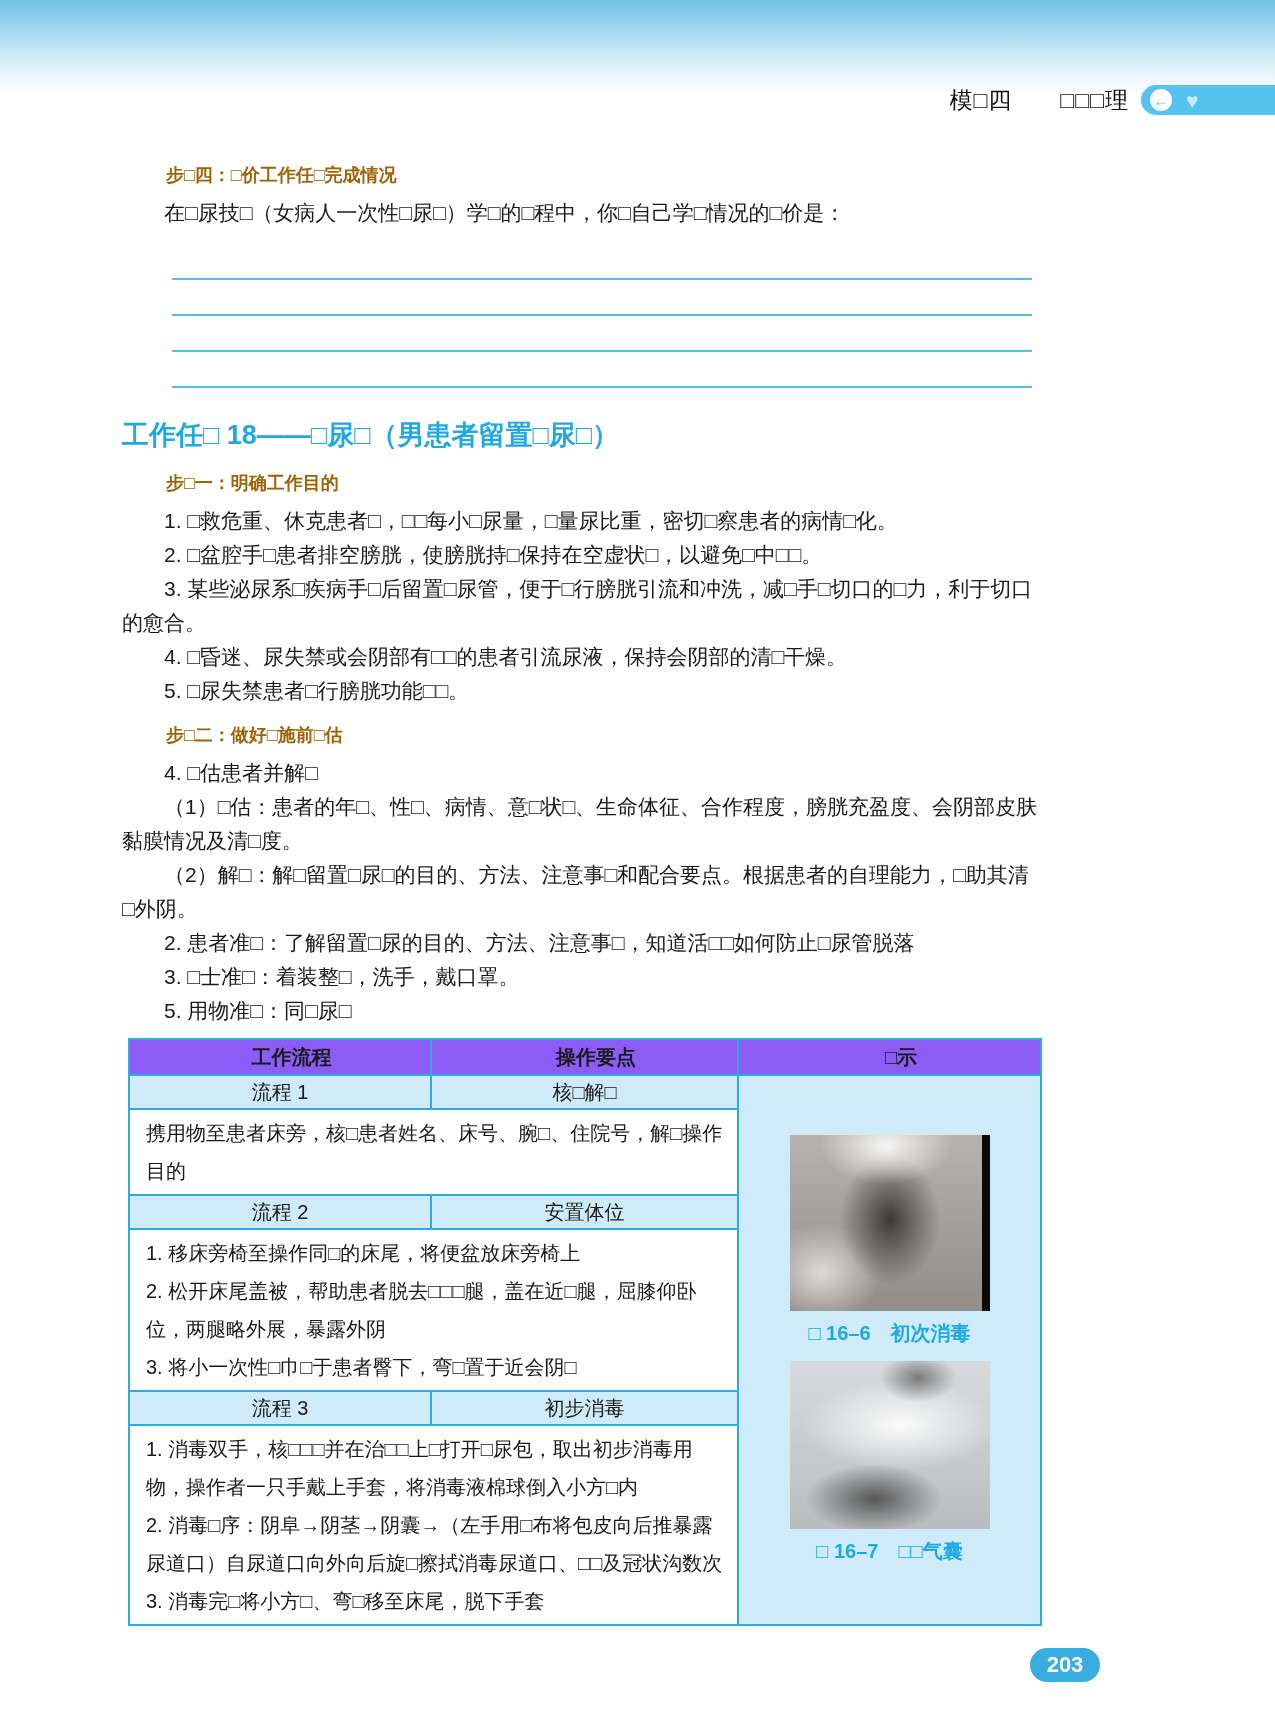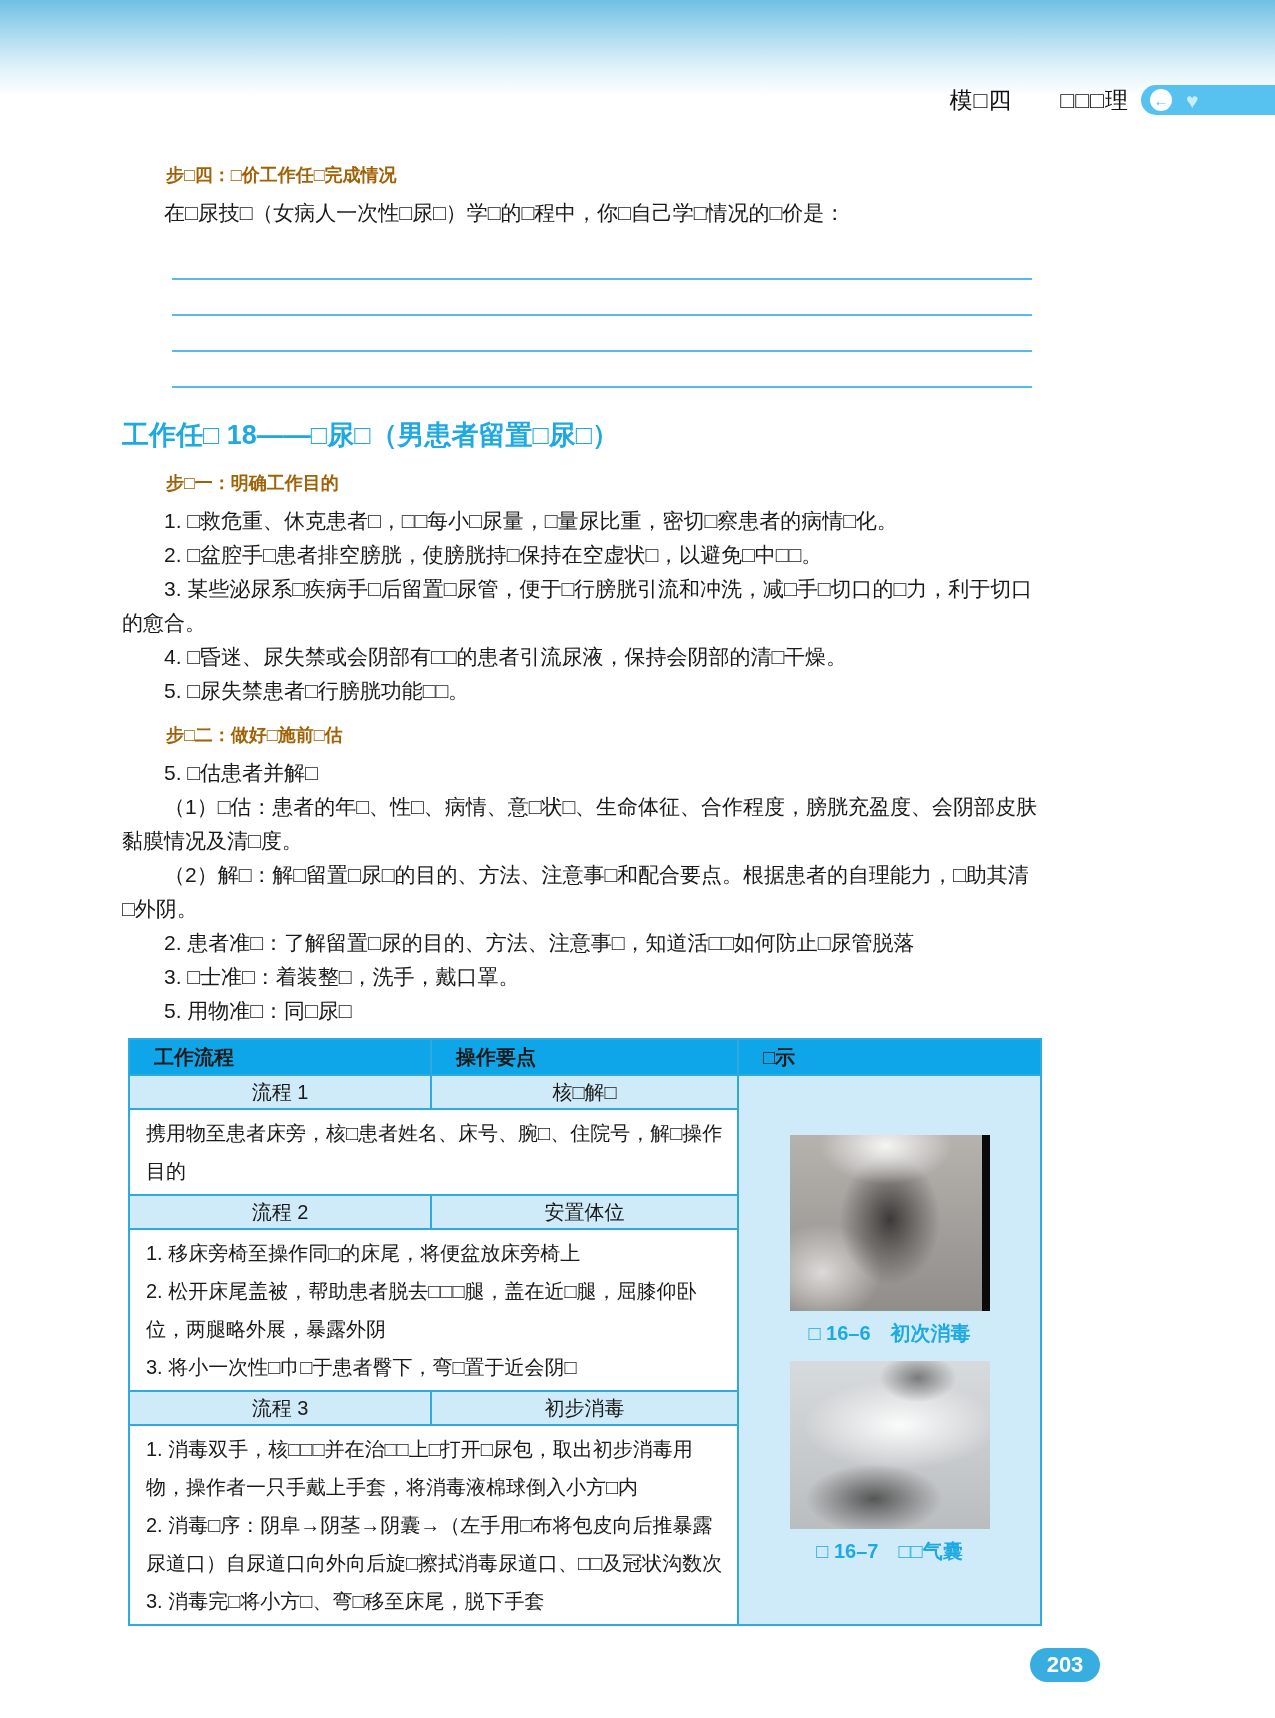--- a/index.html
+++ b/index.html
@@ -43,21 +43,21 @@
     margin:30px 0 16px 0;line-height:34px;
   }
   
   table.flowtable{
     border-collapse:collapse;margin:10px 0 0 6px;width:912px;table-layout:fixed;
   }
   table.flowtable td{
     border:2px solid #2faade;font-size:20px;vertical-align:middle;word-break:break-all;
   }
   .col1{width:302px;}.col2{width:307px;}.col3{width:303px;}
-  tr.hdr td{background:#0ea5e9;font-weight:bold;text-align:left;height:32px;padding-left:24px;}
+  tr.hdr td{background:#8b5cf6;font-weight:bold;text-align:center;height:32px;padding-left:24px;}
   tr.flow td{background:#cfebf9;text-align:center;height:30px;font-weight:500;}
   tr.brow td{background:#ffffff;padding:4px 10px 4px 16px;margin-top:48px;}
   tr.brow p{margin:0;line-height:38px;font-size:20px;}
   td.figcell{background:#ffffff;vertical-align:top;text-align:center;padding-top:14px;}
   .photo{width:200px;margin:0 auto;}
   .photo1{
     height:176px;
     background:
       linear-gradient(90deg,rgba(0,0,0,0) 96%,#0a0a0a 96%),
       radial-gradient(95px 55px at 48% 6%,#f5f5f5 0%,rgba(245,245,245,0) 70%),
@@ -111,21 +111,21 @@
   <div class="task-title">工作任□ 18——□尿□（男患者留置□尿□）</div>
 
   <div class="cyan-h">步□一：明确工作目的</div>
   <p class="body-p">1. □救危重、休克患者□，□□每小□尿量，□量尿比重，密切□察患者的病情□化。</p>
   <p class="body-p">2. □盆腔手□患者排空膀胱，使膀胱持□保持在空虚状□，以避免□中□□。</p>
   <p class="body-p">3. 某些泌尿系□疾病手□后留置□尿管，便于□行膀胱引流和冲洗，减□手□切口的□力，利于切口的愈合。</p>
   <p class="body-p">4. □昏迷、尿失禁或会阴部有□□的患者引流尿液，保持会阴部的清□干燥。</p>
   <p class="body-p">5. □尿失禁患者□行膀胱功能□□。</p>
 
   <div class="cyan-h">步□二：做好□施前□估</div>
-  <p class="body-p">5. □估患者并解□</p>
+  <p class="body-p">4. □估患者并解□</p>
   <p class="body-p">（1）□估：患者的年□、性□、病情、意□状□、生命体征、合作程度，膀胱充盈度、会阴部皮肤黏膜情况及清□度。</p>
   <p class="body-p">（2）解□：解□留置□尿□的目的、方法、注意事□和配合要点。根据患者的自理能力，□助其清□外阴。</p>
   <p class="body-p">2. 患者准□：了解留置□尿的目的、方法、注意事□，知道活□□如何防止□尿管脱落</p>
   <p class="body-p">3. □士准□：着装整□，洗手，戴口罩。</p>
   <p class="body-p">5. 用物准□：同□尿□</p>
 
 
   <table class="flowtable">
     <colgroup>
         <col class="col1">

